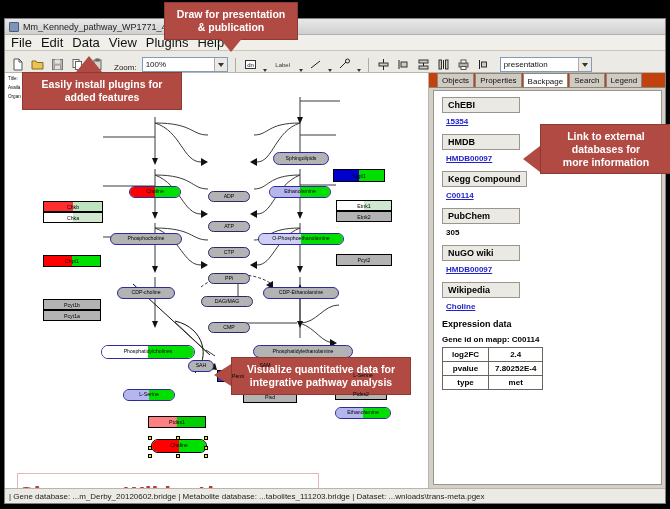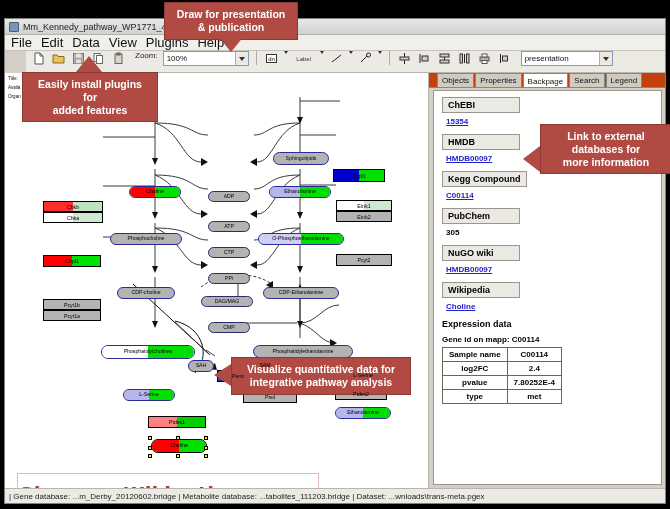--- a/index.html
+++ b/index.html
@@ -28,23 +28,22 @@
   
   .menubar {
     height:16px; background:#f0efe9; border-bottom:1px solid #c8c4bc;
     display:flex; align-items:center; gap:9px; padding:0 6px;
     font-size:13px; color:#111;
   }
   .menubar span { cursor:default; }
   
   .toolbar {
     height:22px; background:#eceae4; border-bottom:1px solid #b9b5ad;
-    display:flex; align-items:flex-start; gap:5px; padding:0 5px;
+    display:flex; align-items:flex-end; gap:5px; padding:0 5px;
     font-size:9px;
-    margin-left:21px;
   }
   .tbtn { width:15px; height:15px; border:1px solid transparent; display:flex;
           align-items:center; justify-content:center; flex:none; }
   .tbtn svg { display:block; }
   .sep { width:1px; height:14px; background:#b0aca4; margin:0 2px; flex:none;}
   .zoomlbl { font-size:8px; color:#222; margin-left:4px;}
   .combo {
     height:15px; background:#fff; border:1px solid #7f9db9;
     display:flex; align-items:center; font-size:8px; padding-left:3px;
     color:#111; position:relative;
@@ -583,24 +582,20 @@
           <div class="hdrbox">NuGO wiki</div>
           <a class="dblink" href="#">HMDB00097</a>
 
           <div class="hdrbox">Wikipedia</div>
           <a class="dblink" href="#">Choline</a>
 
           <div class="exprhdr">Expression data</div>
           <div class="geneid">Gene id on mapp: C00114</div>
           <table class="expr">
             <tbody>
-                <tr>
-              <td>Sample name</td>
-              <td>C00114</td>
-            </tr>
             <tr>
               <td>log2FC</td>
               <td>2.4</td>
             </tr>
             <tr>
               <td>pvalue</td>
               <td>7.80252E-4</td>
             </tr>
             <tr>
               <td>type</td>
@@ -617,21 +612,21 @@
     <span>| Gene database: ...m_Derby_20120602.bridge | Metabolite database: ...tabolites_111203.bridge | Dataset:  ...wnloads\trans-meta.pgex</span>
   </div>
 </div>
 
 <div class="callout" style="left:164px;top:2px;width:134px;">
   <span style="white-space:pre-line">Draw for presentation
 &amp; publication</span>
 </div>
 <div class="arrow-down" style="left:218px;top:36px;"></div>
 
-<div class="callout" style="left:22px;top:72px;width:136px;">
+<div class="callout" style="left:22px;top:72px;width:160px;">
   <span style="white-space:pre-line">Easily install plugins for
 added features</span>
 </div>
 <div class="arrow-up" style="left:76px;top:56px;"></div>
 
 <div class="callout" style="left:540px;top:124px;width:132px;">
   <span style="white-space:pre-line">Link  to external
 databases  for
 more information</span>
 </div>

